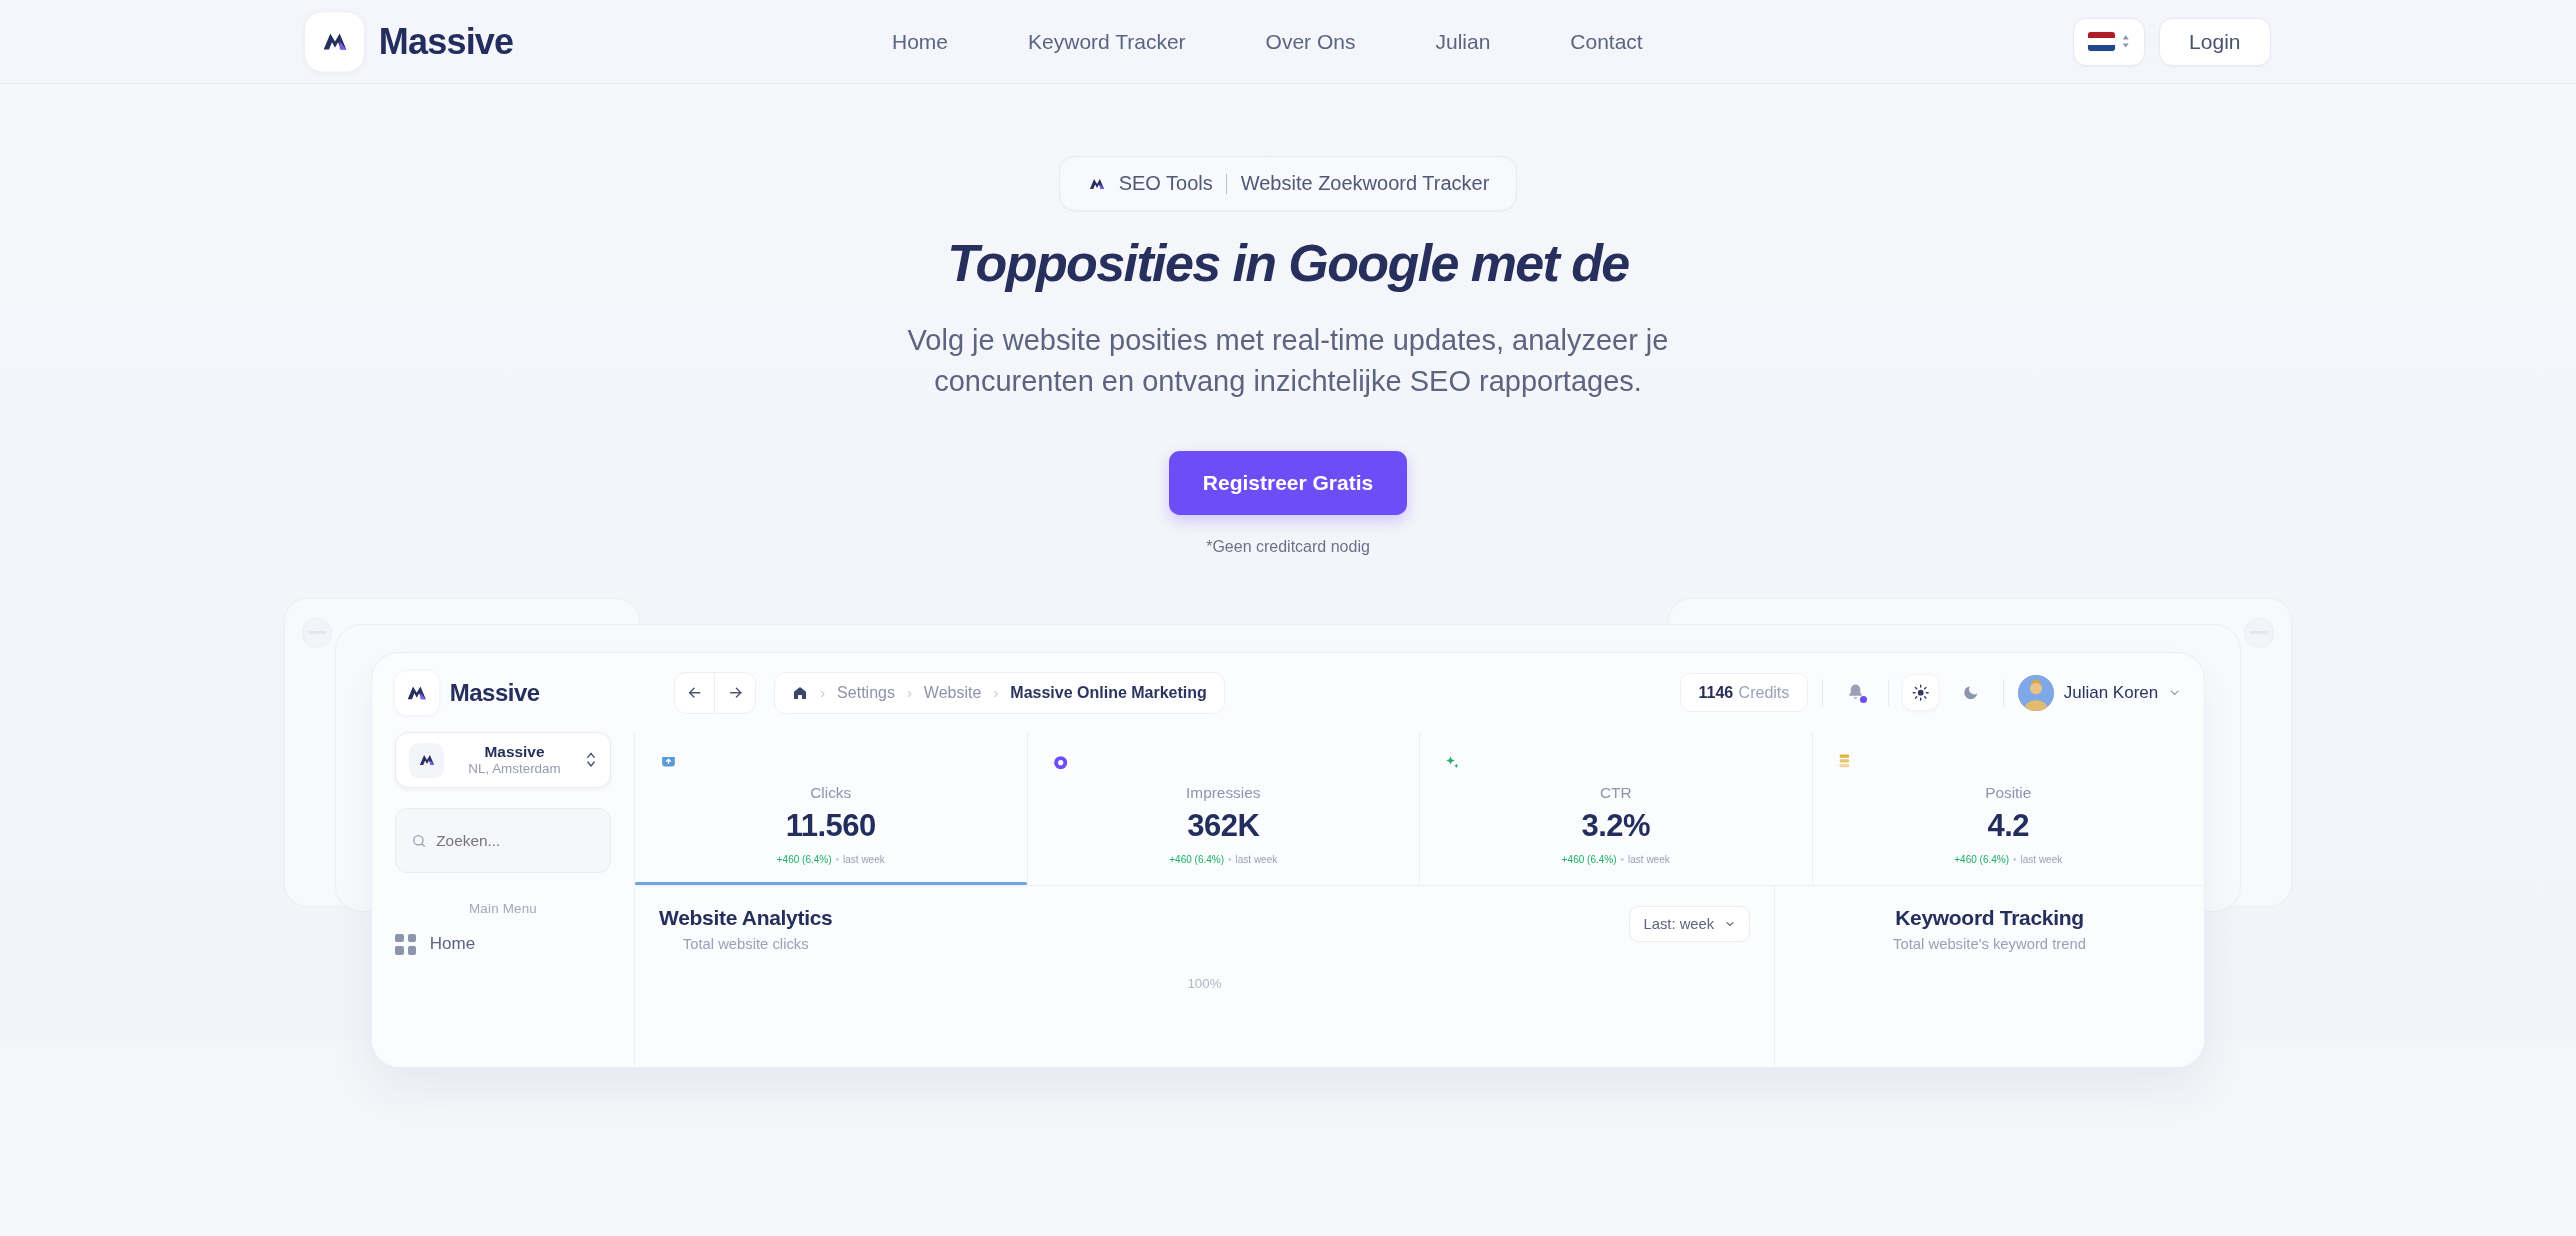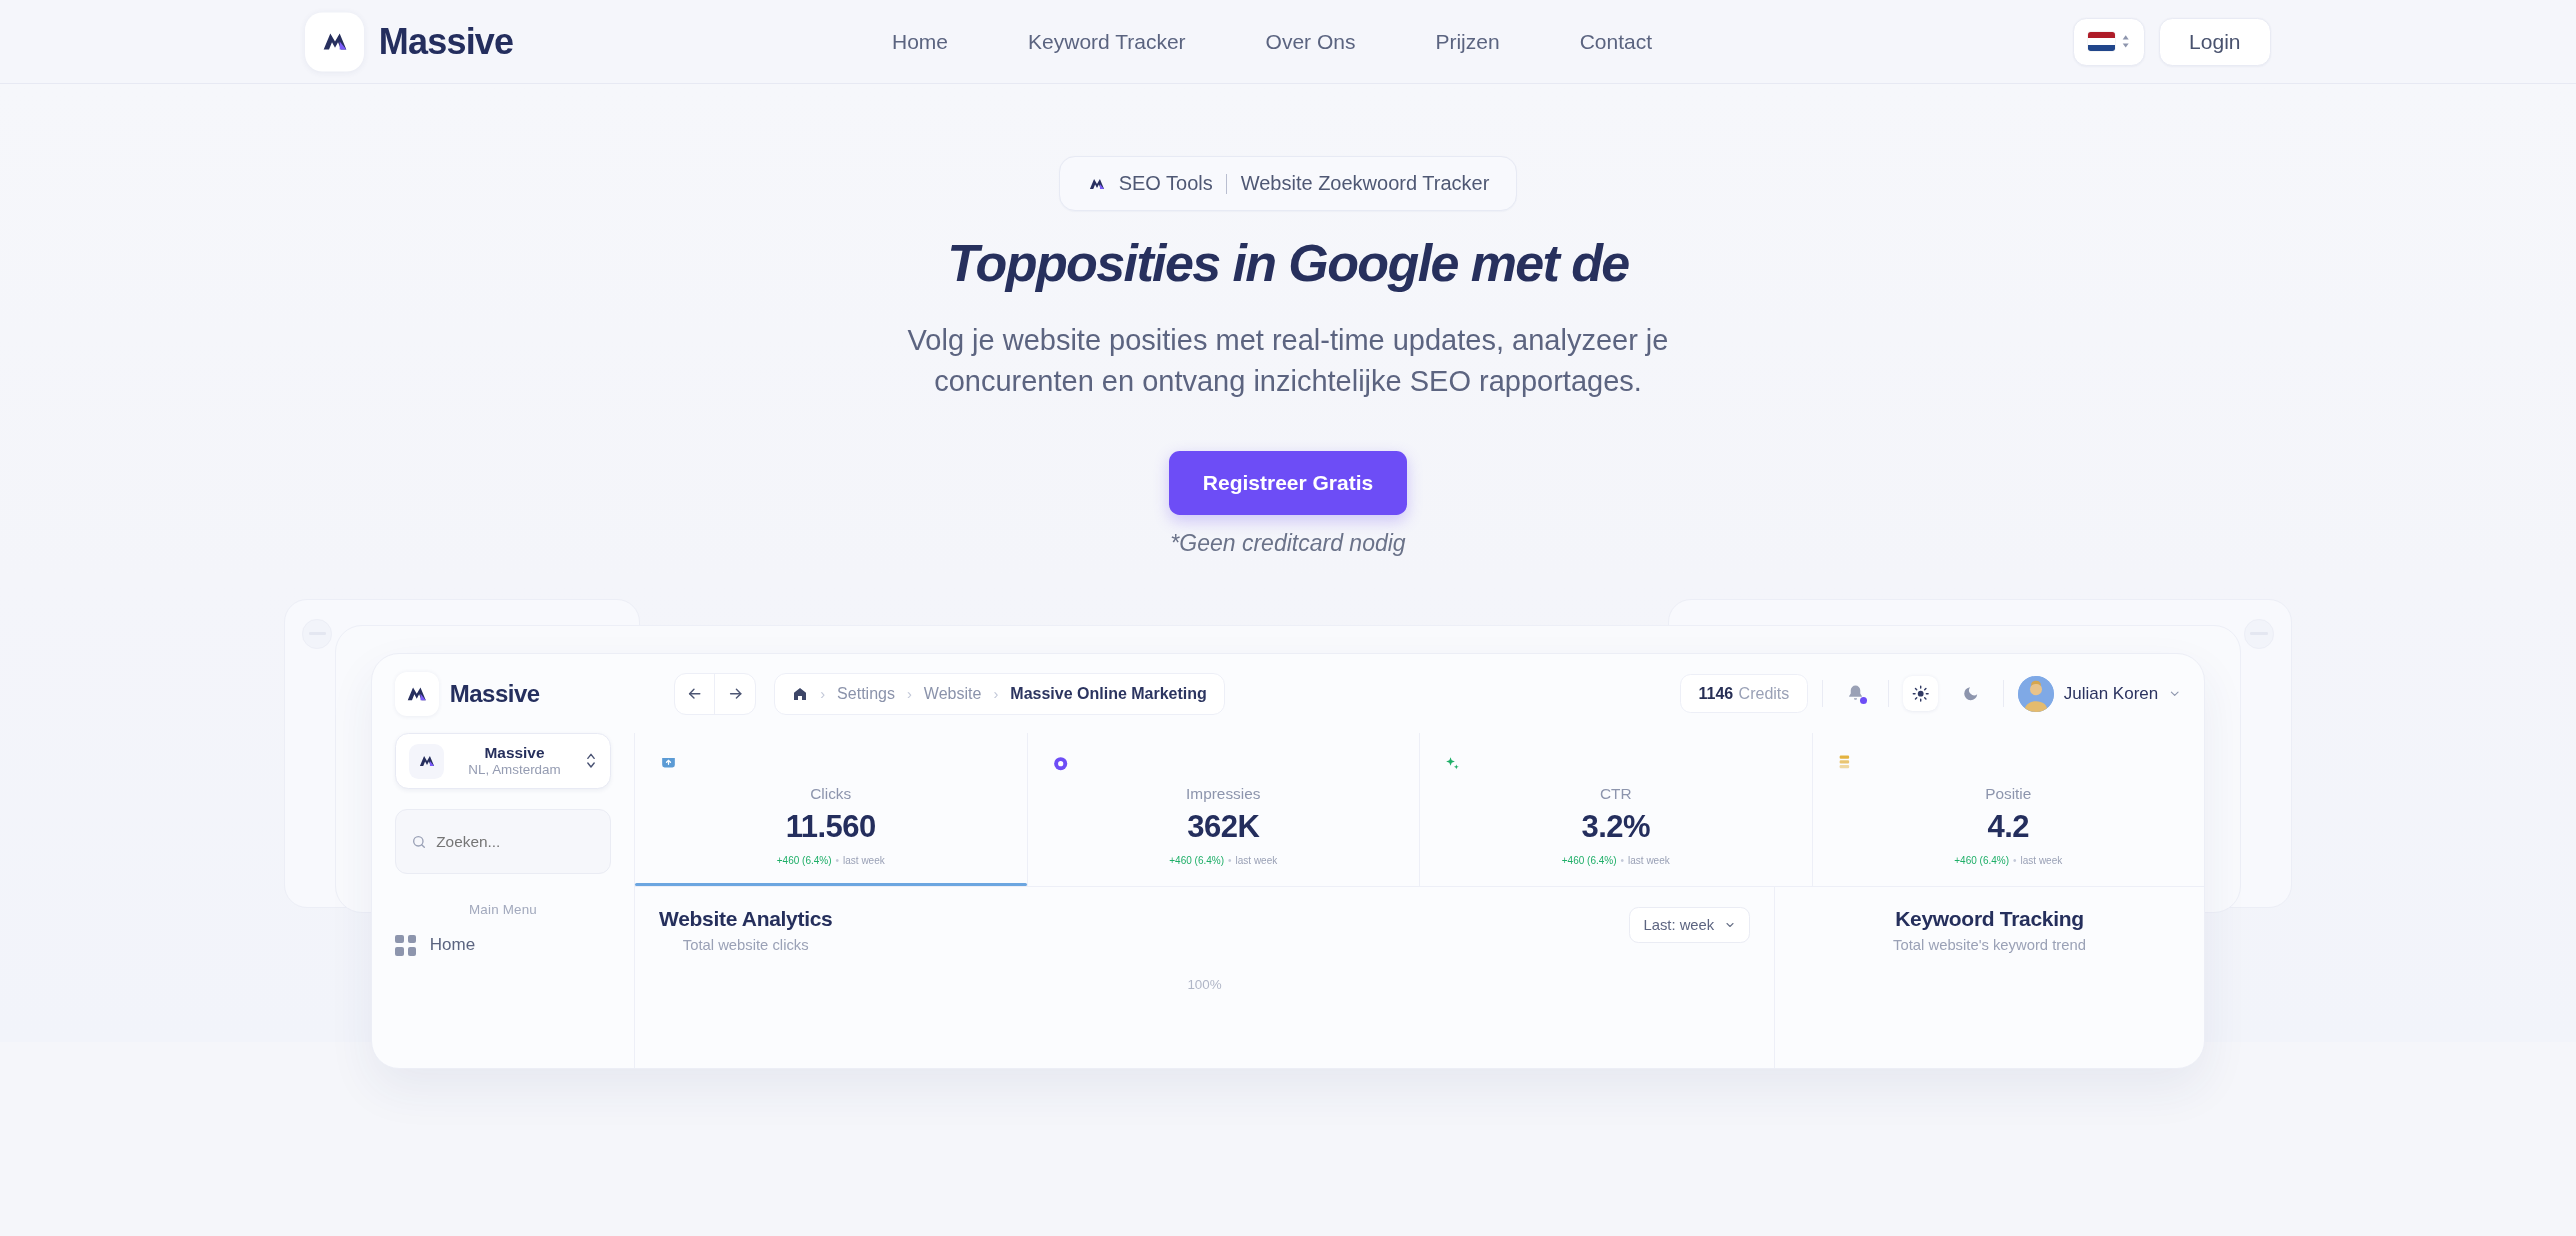--- a/index.html
+++ b/index.html
@@ -92,21 +92,21 @@
     margin:28px auto 0;
     font-size:29px;line-height:1.44;color:#5c6480;max-width:892px;
   }
   .cta{
     margin-top:48px;display:inline-flex;align-items:center;justify-content:center;
     height:64px;padding:0 34px;border-radius:10.7px;
     background:#6d4df6;color:#fff;font-size:21px;font-weight:700;
     border:none;cursor:pointer;
     box-shadow:0 5.4px 14.8px rgba(109,77,246,.28);
   }
-  .nocard{margin-top:15px;font-size:23px;font-style:italic;color:#6a7289}
+  .nocard{margin-top:23px;font-size:16px;color:#6a7289}
 
   
   .showcase{
     position:relative;margin-top:42px;height:443px;
   }
   .deco{
     position:absolute;border-radius:23px;border:0.7px solid #eceef6;
     background:#f8f9fd;
   }
   .deco-left{left:284px;top:0;width:356px;height:309px}
@@ -251,21 +251,21 @@
         <path d="M31 24 L41 36 L31 36 Z" fill="#7c5cfa"></path>
       </svg>
     </span>
     <span class="brand-name">Massive</span>
   </a>
 
   <nav class="navlinks">
     <a class="navlink">Home</a>
     <a class="navlink">Keyword Tracker</a>
     <a class="navlink">Over Ons</a>
-    <a class="navlink">Prijzen</a>
+    <a class="navlink">Julian</a>
     <a class="navlink">Contact</a>
   </nav>
 
   <div class="nav-right">
     <button class="lang-select">
       <span class="flag-nl">
           <i></i>
           <i></i>
           <i></i>
         </span>

